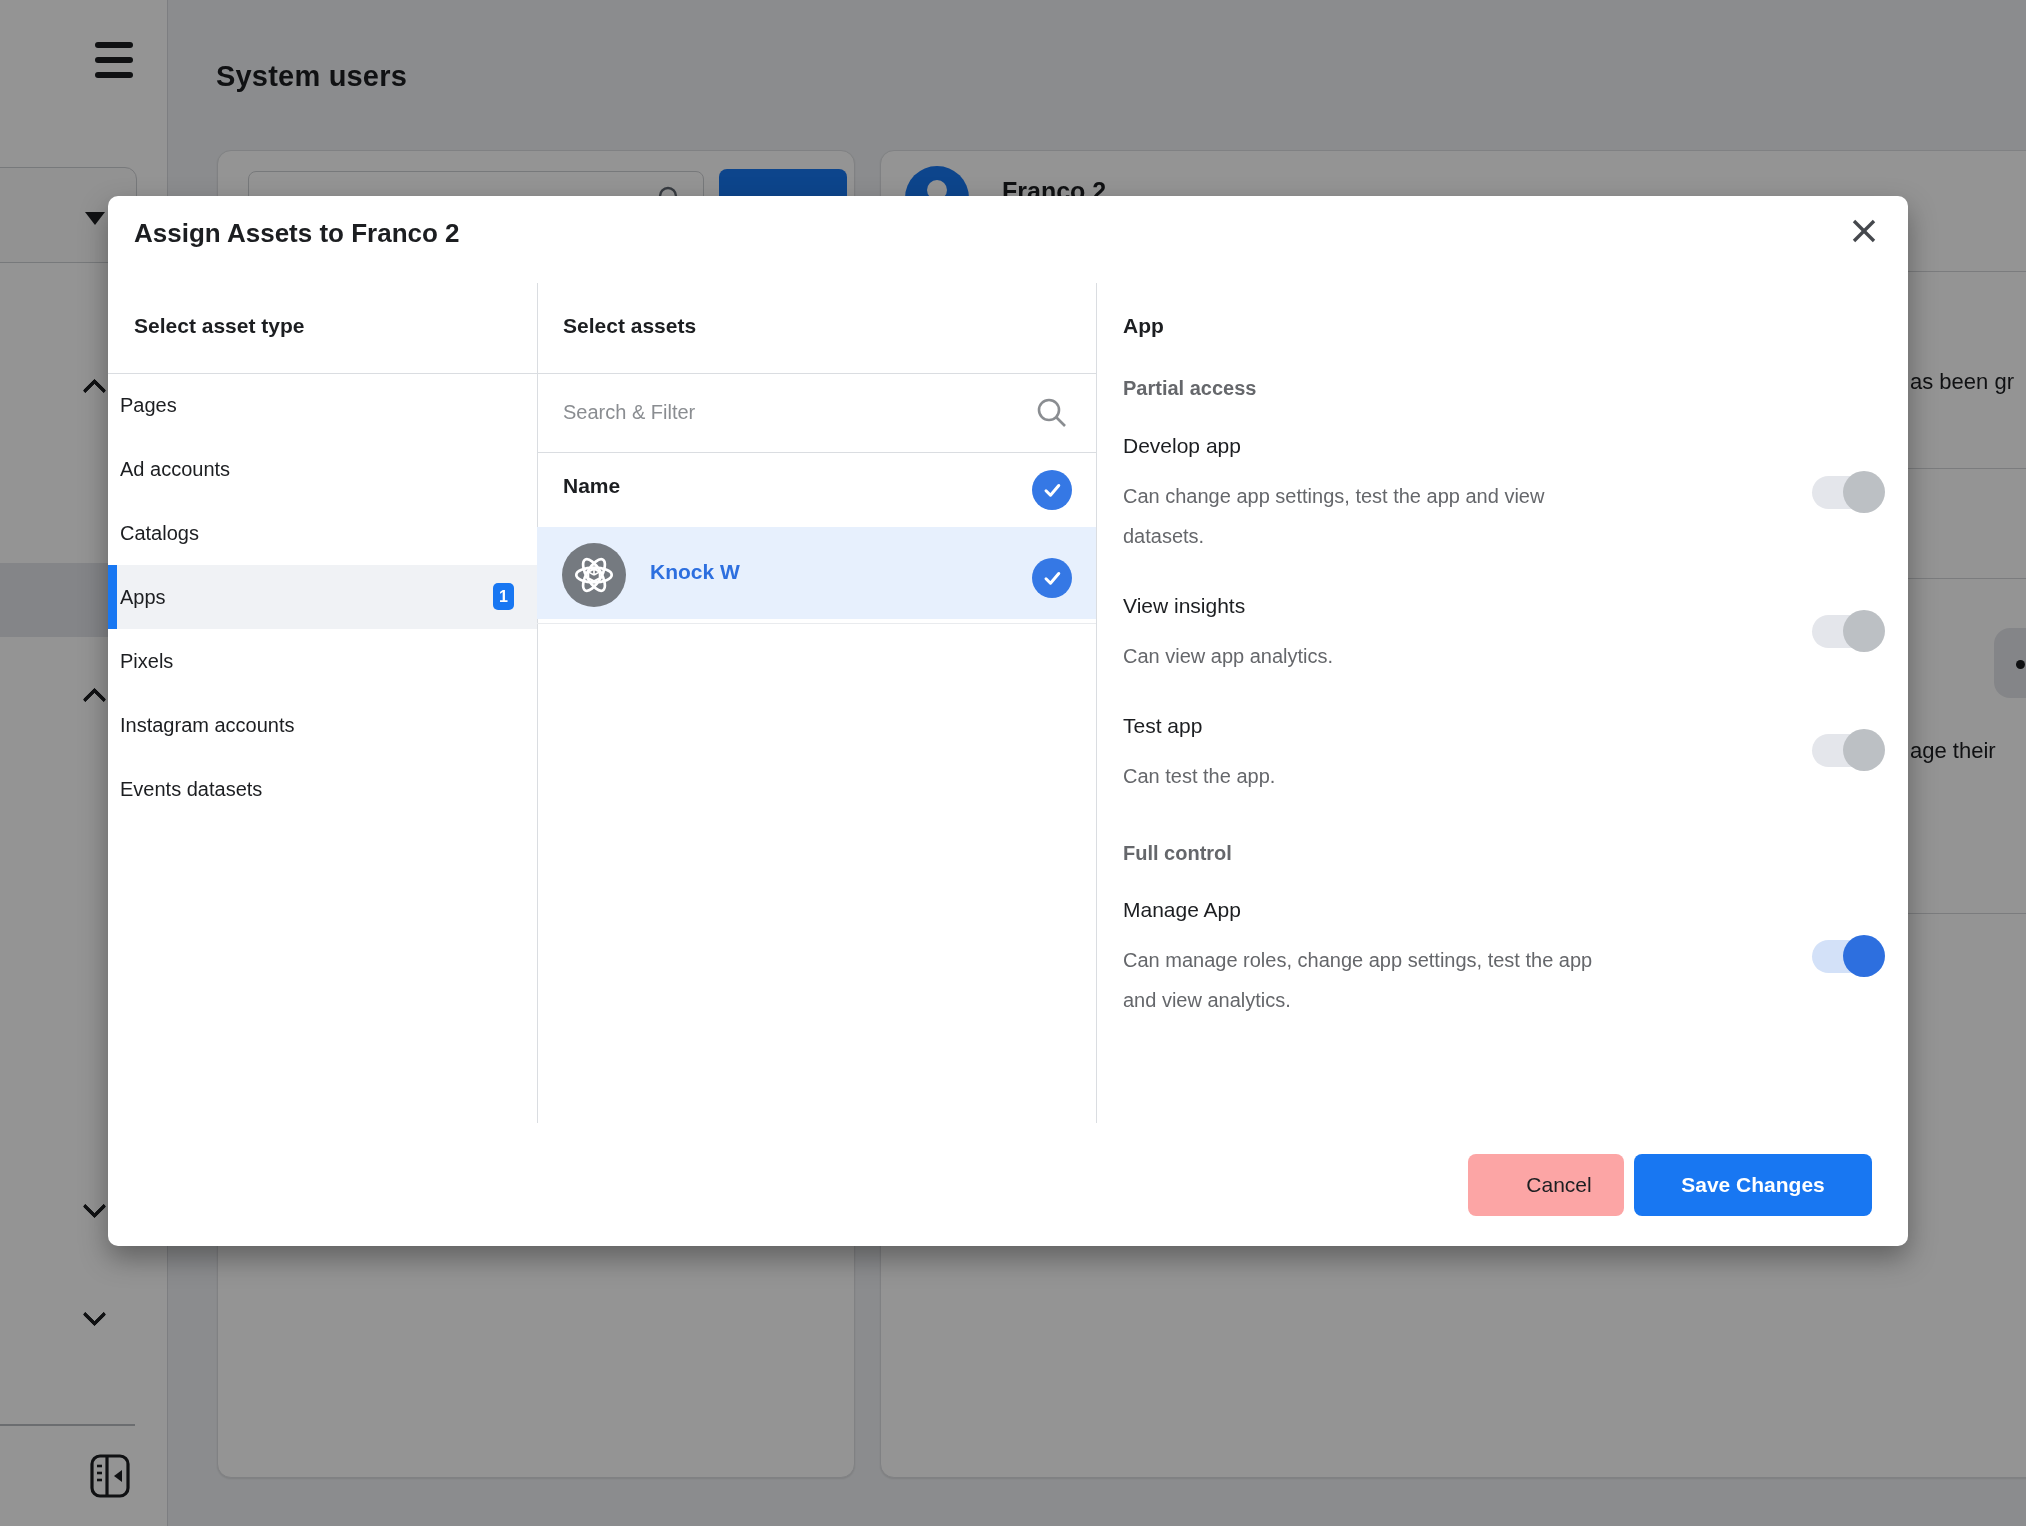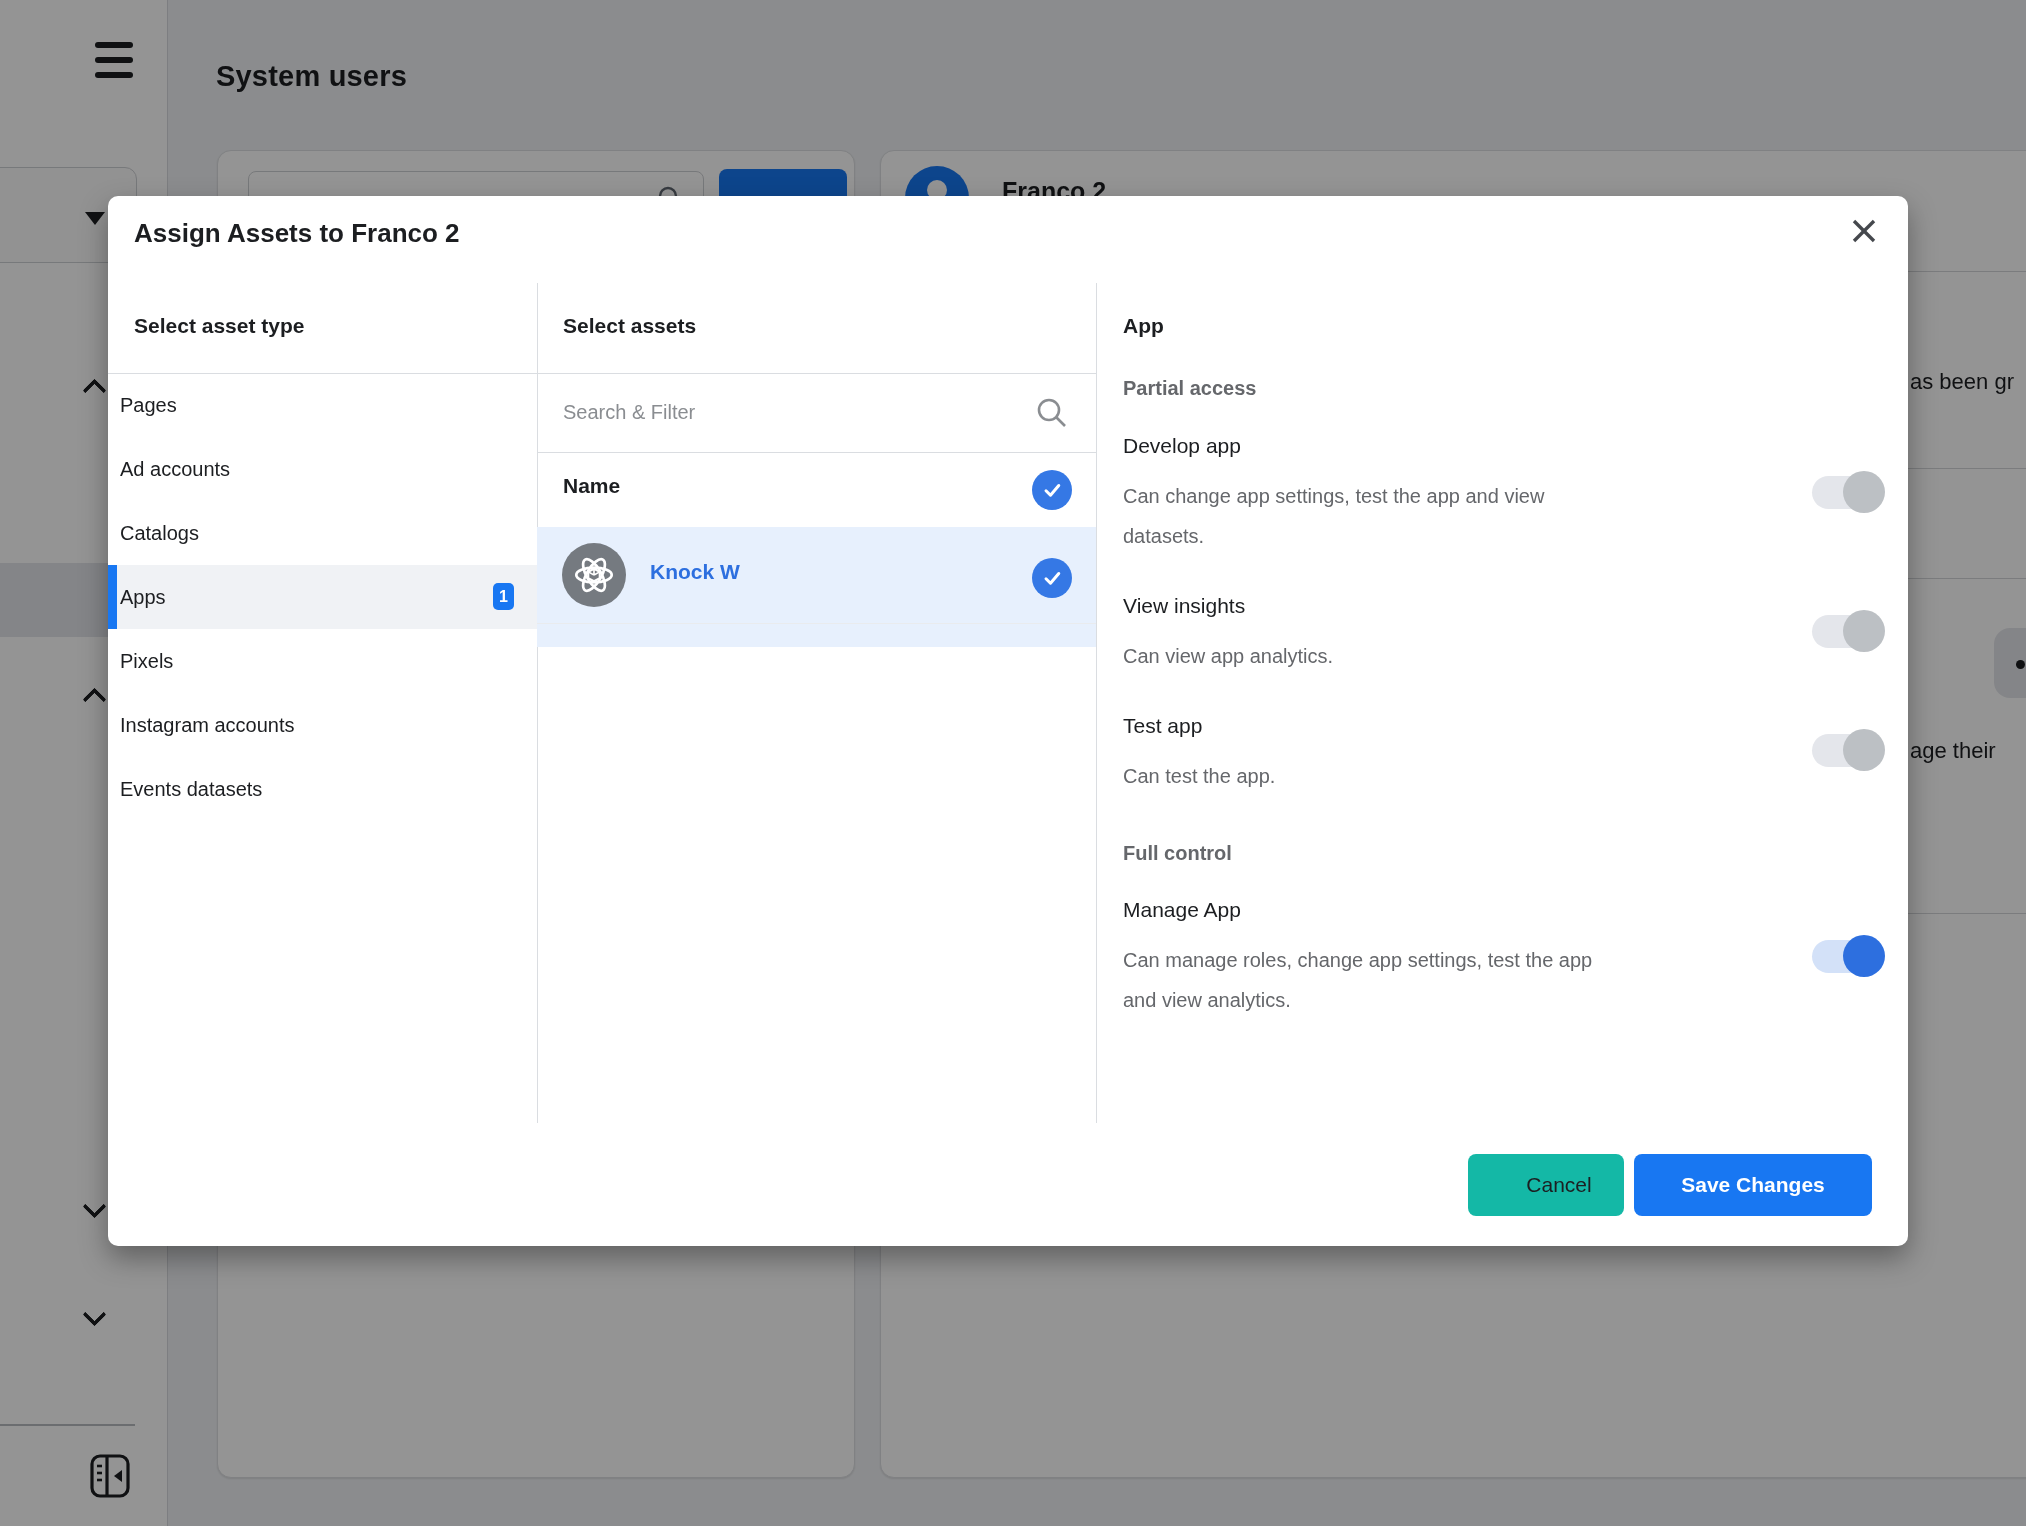--- a/index.html
+++ b/index.html
@@ -56,35 +56,35 @@
            font-size:16px; font-weight:700; border-radius:5px; display:flex; align-items:center; justify-content:center; }
 
   #search-input { left:430px; top:178px; width:500px; height:77px; border:none; outline:none; font-size:20px;
                   font-family:"Liberation Sans",sans-serif; padding-left:25px; color:#1c1e21; background:transparent; }
   #search-input::placeholder { color:#8a8d91; }
 
   #name-row { left:429px; top:256px; width:559px; height:75px; }
   #name-label { left:26px; top:22px; font-size:21px; font-weight:700; }
   .check-circle { width:40px; height:40px; border-radius:50%; background:#3578e5; display:flex; align-items:center; justify-content:center; }
 
-  #asset-row { left:429px; top:331px; width:559px; height:120px; background:#e7f0fd; cursor:pointer; }
+  #asset-row { left:429px; top:331px; width:559px; height:92px; background:#e7f0fd; cursor:pointer; }
   #asset-avatar { left:25px; top:16px; width:64px; height:64px; border-radius:50%; background:#757a80; display:flex; align-items:center; justify-content:center; }
   #asset-name { left:113px; top:33px; font-size:21px; font-weight:700; color:#2d6fdf; }
 
   .perm-label { font-size:21px; color:#1c1e21; }
   .perm-heading { font-size:20px; font-weight:700; color:#65676b; }
   .perm-desc { font-size:20px; color:#65676b; line-height:40px; }
 
   .toggle { left:1704px; width:72px; height:33px; border-radius:17px; background:#e4e6eb; cursor:pointer; }
   .toggle .knob { position:absolute; right:-1px; top:-5px; width:42px; height:42px; border-radius:50%; background:#bcc0c4; }
   .toggle.on { background:#d3e1f8; }
   .toggle.on .knob { background:#2d6fdf; }
 
   .btn { border:none; border-radius:8px; font-family:"Liberation Sans",sans-serif; font-size:21px; cursor:pointer; }
-  #cancel-btn { left:1360px; top:958px; width:156px; height:62px; background:#14b8a6; color:#1c1e21; font-weight:500;padding-left:26px; }
+  #cancel-btn { left:1360px; top:958px; width:156px; height:62px; background:#fca5a5; color:#1c1e21; font-weight:500;padding-left:26px; }
   #save-btn { left:1526px; top:958px; width:238px; height:62px; background:#1877f2; color:#fff; font-weight:700; }
 
   
   #collapse-icon { left:90px; top:1454px; }
 </style>
 </head>
 <body>
 
 <div id="app">
 

